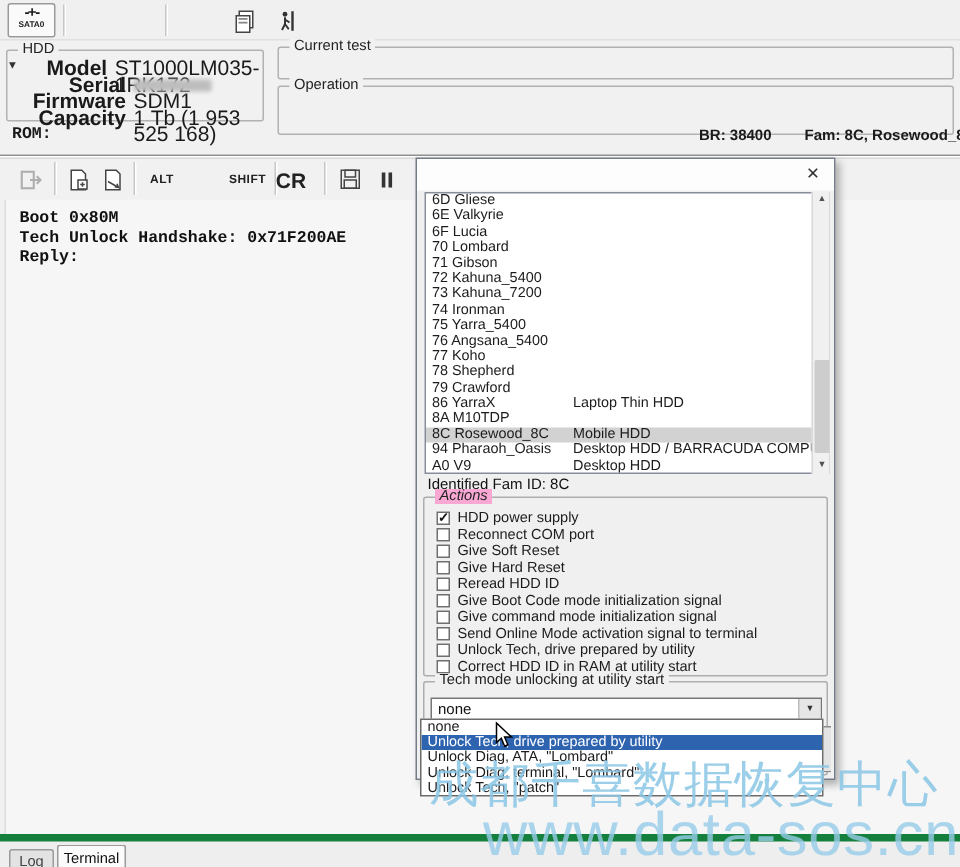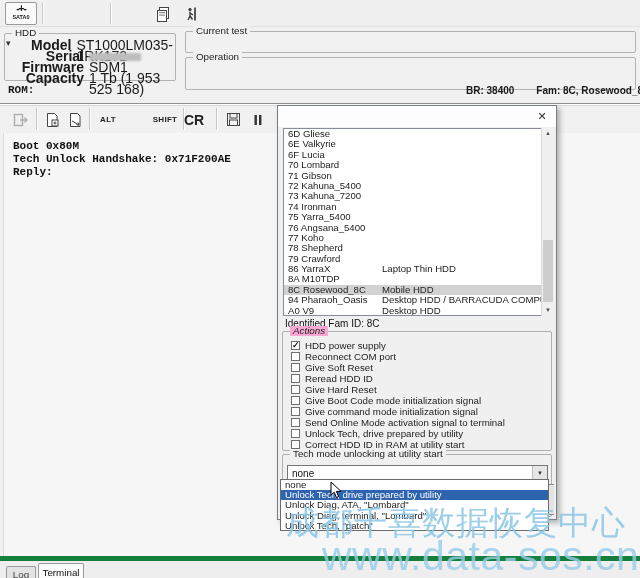--- a/index.html
+++ b/index.html
@@ -312,25 +312,25 @@
           <div class="cbrow">
             <span class="cbbox"></span>
             <span>Reconnect COM port</span>
           </div>
           <div class="cbrow">
             <span class="cbbox"></span>
             <span>Give Soft Reset</span>
           </div>
           <div class="cbrow">
             <span class="cbbox"></span>
+            <span>Give Hard Reset</span>
+          </div>
+          <div class="cbrow">
+            <span class="cbbox"></span>
             <span>Reread HDD ID</span>
-          </div>
-          <div class="cbrow">
-            <span class="cbbox"></span>
-            <span>Give Hard Reset</span>
           </div>
           <div class="cbrow">
             <span class="cbbox"></span>
             <span>Give Boot Code mode initialization signal</span>
           </div>
           <div class="cbrow">
             <span class="cbbox"></span>
             <span>Give command mode initialization signal</span>
           </div>
           <div class="cbrow">

